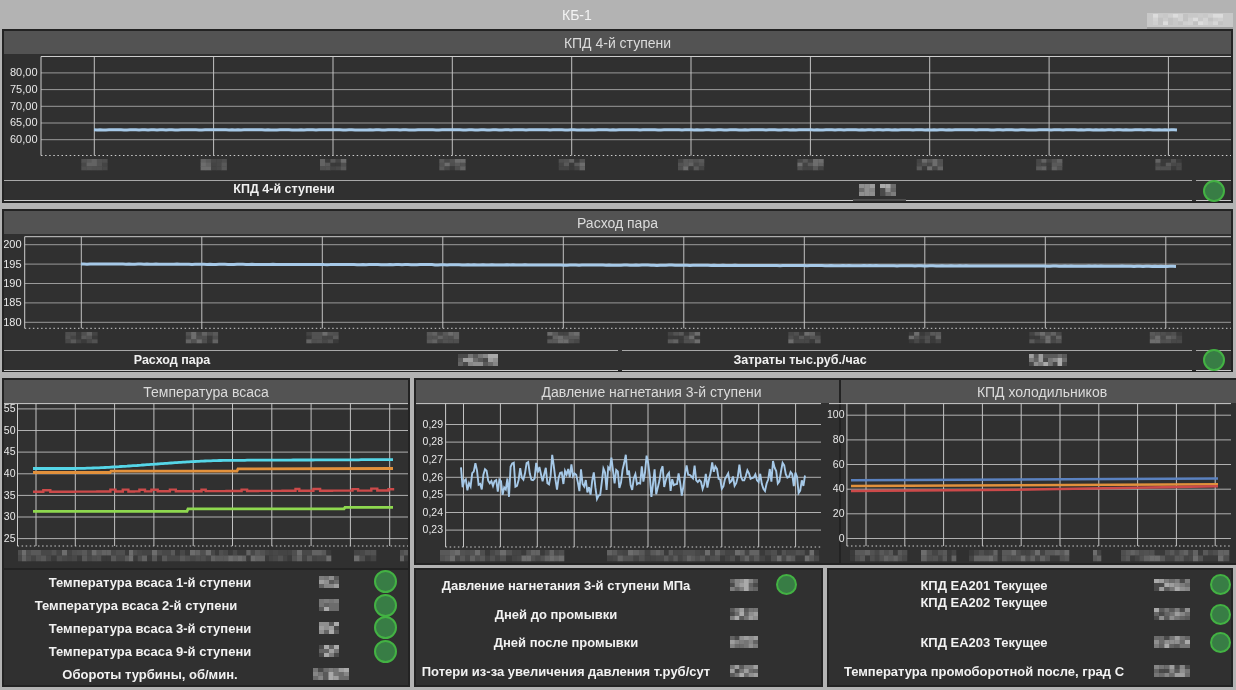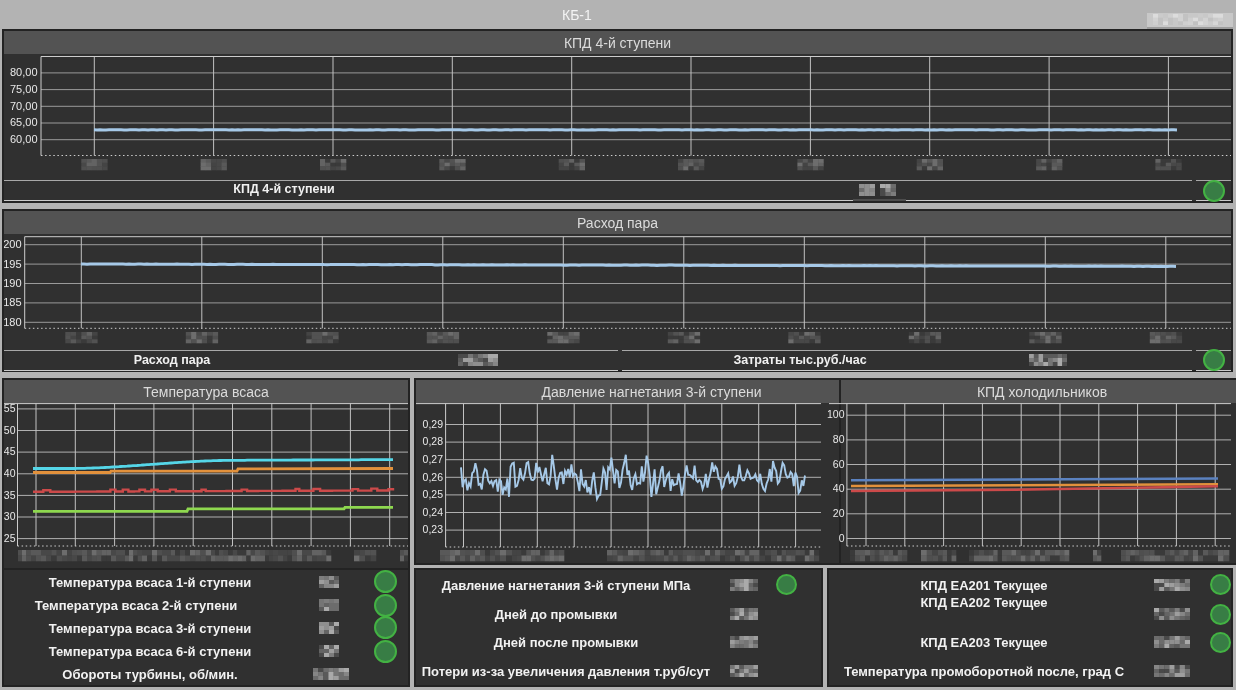--- a/index.html
+++ b/index.html
@@ -753,21 +753,21 @@
     <rect x="0.0" y="4.0" width="5.3" height="4.3" fill="#9e9e9e"></rect>
     <rect x="5.0" y="4.0" width="5.3" height="4.3" fill="#8f8f8f"></rect>
     <rect x="10.0" y="4.0" width="5.3" height="4.3" fill="#9e9e9e"></rect>
     <rect x="15.0" y="4.0" width="5.3" height="4.3" fill="#4a4a4a"></rect>
     <rect x="0.0" y="8.0" width="5.3" height="4.3" fill="#8f8f8f"></rect>
     <rect x="5.0" y="8.0" width="5.3" height="4.3" fill="#646464"></rect>
     <rect x="10.0" y="8.0" width="5.3" height="4.3" fill="#aaaaaa"></rect>
     <rect x="15.0" y="8.0" width="5.3" height="4.3" fill="#5a5a5a"></rect>
   </svg>
 <div class="gc" style="left:374px;top:616px;width:19px;height:19px"></div>
-<div class="blbl" style="left:150px;top:651px">Температура всаса 6-й ступени</div>
+<div class="blbl" style="left:150px;top:651px">Температура всаса 9-й ступени</div>
 <svg class="ab" style="left:319px;top:645px" width="20" height="12">
     <rect x="0.0" y="0.0" width="5.3" height="4.3" fill="#4a4a4a"></rect>
     <rect x="5.0" y="0.0" width="5.3" height="4.3" fill="#aaaaaa"></rect>
     <rect x="10.0" y="0.0" width="5.3" height="4.3" fill="#646464"></rect>
     <rect x="15.0" y="0.0" width="5.3" height="4.3" fill="#aaaaaa"></rect>
     <rect x="0.0" y="4.0" width="5.3" height="4.3" fill="#646464"></rect>
     <rect x="5.0" y="4.0" width="5.3" height="4.3" fill="#646464"></rect>
     <rect x="10.0" y="4.0" width="5.3" height="4.3" fill="#9e9e9e"></rect>
     <rect x="15.0" y="4.0" width="5.3" height="4.3" fill="#757575"></rect>
     <rect x="0.0" y="8.0" width="5.3" height="4.3" fill="#4a4a4a"></rect>

